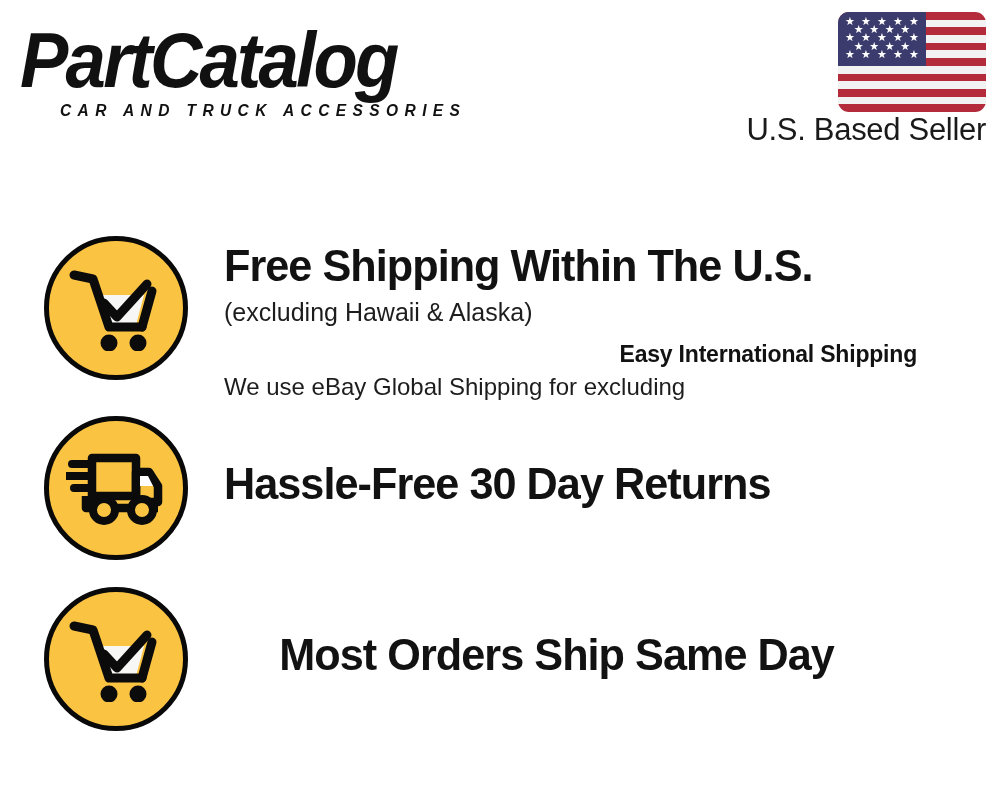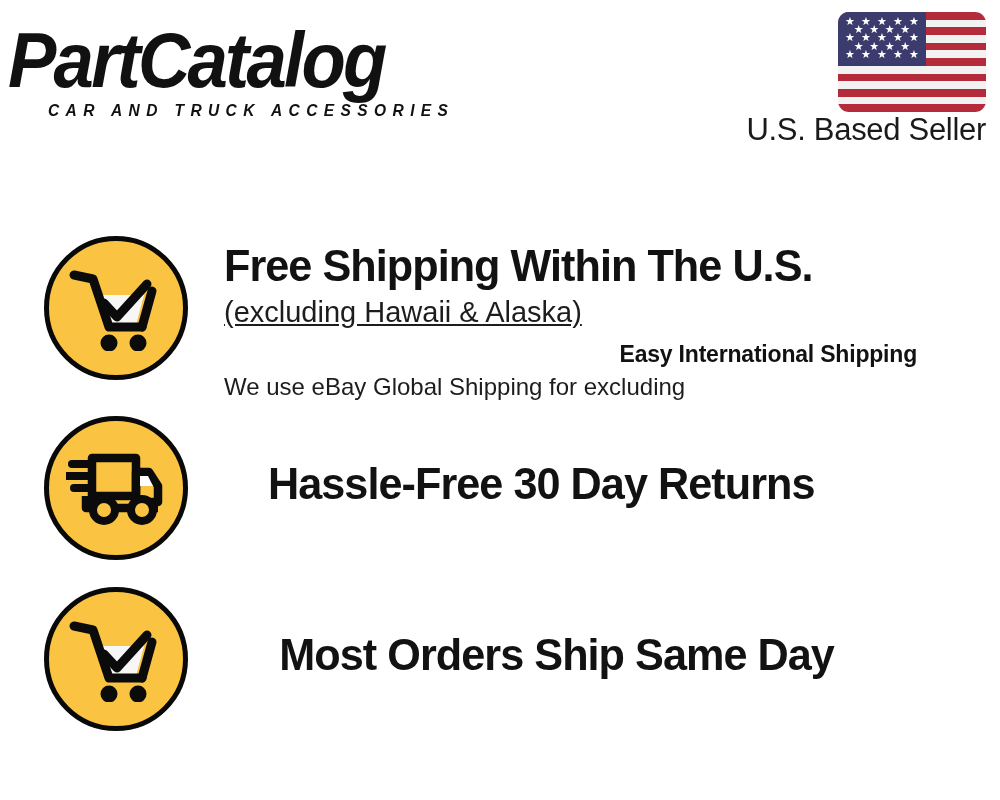--- a/index.html
+++ b/index.html
@@ -13,21 +13,21 @@
     position: relative;
     overflow: hidden;
     font-family: "Liberation Sans", sans-serif;
     color: #141414;
     -webkit-font-smoothing: antialiased;
   }
 
   
   .brand-logo {
     position: absolute;
-    left: 8px;
+    left: 20px;
     top: 18px;
     width: 470px;
     height: 100px;
   }
   .brand-wordmark {
     font-family: "Liberation Sans", sans-serif;
     font-weight: bold;
     font-style: italic;
     font-size: 78px;
     letter-spacing: -3px;
@@ -120,21 +120,21 @@
     width: 1000px;
   }
   .benefit-row {
     position: absolute;
     left: 0;
     width: 917px;
     display: flex;
     align-items: flex-start;
   }
   .row-1 { top: 0px; }
-  .row-2 { top: 180px; gap: 44px; }
+  .row-2 { top: 180px; }
   .row-3 { top: 351px; text-align: center; }
 
   .icon-badge {
     position: relative;
     flex: 0 0 auto;
     width: 144px;
     height: 144px;
     margin-left: 44px;
     border-radius: 50%;
     background: #fbc342;
@@ -157,26 +157,25 @@
     font-size: 45px;
     font-weight: bold;
     line-height: 52px;
     letter-spacing: -1px;
     color: #121212;
     white-space: nowrap;
     transform: scaleX(0.96);
     transform-origin: left center;
   }
   .benefit-sub {
-    font-size: 29px;
+    font-size: 25px;
     font-weight: normal;
     line-height: 34px;
     color: #1d1d1d;
     margin-top: 3px;
-    text-decoration: underline;
   }
   .benefit-strong {
     font-size: 23px;
     font-weight: bold;
     line-height: 32px;
     color: #121212;
     margin-top: 9px;
     letter-spacing: -0.2px;
     text-align: right;
   }

